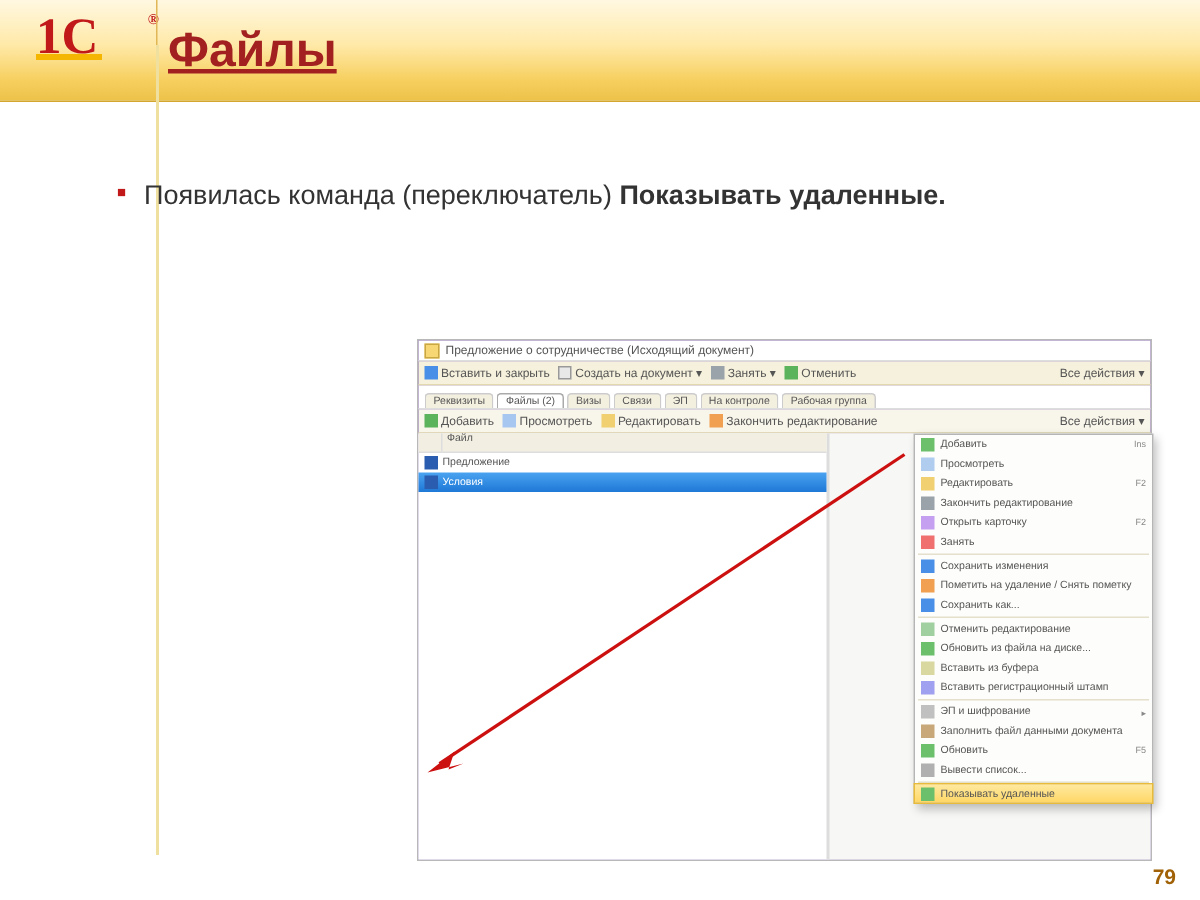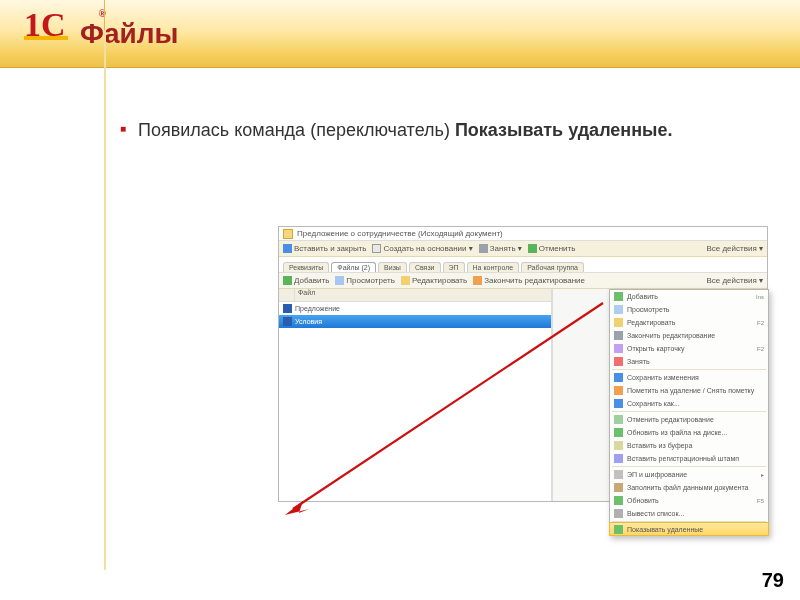--- a/index.html
+++ b/index.html
@@ -6,32 +6,32 @@
   body { width: 800px; height: 600px; font-family: Arial, sans-serif; background: #fff; position: relative; overflow: hidden; }
 
   
   .top-band { height: 68px; background: linear-gradient(#fff8e1 0%, #ffe9a8 45%, #f6cf5e 80%, #edc24a 100%); border-bottom: 1px solid #d4a62e; display:flex; align-items:center; }
   .logo { position:absolute; left:24px; top:6px; width:70px; height:54px; }
   .logo-text { font-family: Georgia, 'Times New Roman', serif; font-size:34px; font-weight:bold; color:#c11919; position:relative; }
   .logo-text .underline { position:absolute; left:0; bottom:4px; width:44px; height:4px; background:#f4b600; }
   .logo-text .reg { font-size:10px; position:absolute; top:2px; right:-12px; color:#c11919; }
   .vline-small { position:absolute; left:104px; top:0; width:1px; height:30px; background:#e0b656; }
 
-  .title { margin-left:80px; color:#a32020; font-size:28px; font-weight:bold; }
+  .title { margin-left:112px; color:#a32020; font-size:32px; font-weight:bold;text-decoration:underline; }
 
   .vline-long { position:absolute; left:104px; top:30px; width:2px; height:540px; background:#f0e0a0; }
 
-  .content { padding: 50px 60px 0 120px; }
+  .content { padding: 50px 60px 0 78px; }
   ul.bullets { list-style:none; }
   ul.bullets li { position:relative; padding-left:18px; font-size:18px; color:#333; line-height:1.35; margin-bottom:20px; }
   ul.bullets li::before { content:"■"; position:absolute; left:0; top:4px; font-size:10px; color:#c11919; }
   .bold { font-weight:bold; }
 
   
-  .shot { position:absolute; left:278px; top:226px; width:490px; height:276px; border:1px solid #b8b8b8; background:#4c1d95; font-size:8px; color:#555; }
+  .shot { position:absolute; left:278px; top:226px; width:490px; height:348px; border:1px solid #b8b8b8; background:#4c1d95; font-size:8px; color:#555; }
   .shot-titlebar { height:14px; background:#fff; border-bottom:1px solid #ddd; padding:1px 4px; display:flex; align-items:center; }
   .shot-titlebar .wicon { width:10px;height:10px;background:#f7d774;border:1px solid #c9a742;margin-right:4px; }
   .shot-toolbar { height:16px; background:#f6f1dc; border-bottom:1px solid #e2d9b1; display:flex; align-items:center; gap:6px; padding:0 4px; }
   .shot-toolbar span { white-space:nowrap; }
   .tbicon { width:9px; height:9px; display:inline-block; vertical-align:middle; margin-right:2px; }
   .ic-save{background:#4a8fe7;} .ic-doc{background:#e8e8e8;border:1px solid #999;} .ic-print{background:#9aa2aa;} .ic-sign{background:#5bb35b;}
   .shot-tabs { height:16px; background:#fff; border-bottom:1px solid #ddd; display:flex; align-items:flex-end; gap:2px; padding:0 4px; position:relative; }
   .tab { padding:1px 5px; border:1px solid #ccc; border-bottom:none; border-radius:3px 3px 0 0; background:#f4f0e0; font-size:7px; }
   .tab.active { background:#fff; border-color:#aaa; }
   .shot-toolbar2 { height:16px; background:#f8f5ea; border-bottom:1px solid #e0d8b8; display:flex; align-items:center; gap:6px; padding:0 4px; position:relative; }
@@ -59,21 +59,21 @@
   .ci-add{background:#6cc06c;} .ci-view{background:#b0cdf0;} .ci-edit{background:#f0d070;}
   .ci-lock{background:#9aa2aa;} .ci-pic{background:#c6a0f0;} .ci-del{background:#f07070;}
   .ci-save{background:#4a8fe7;} .ci-mark{background:#f0a050;} .ci-undo{background:#a0d0a0;}
   .ci-refresh{background:#6cc06c;} .ci-paste{background:#d8d8a0;} .ci-reg{background:#a0a0f0;}
   .ci-enc{background:#c0c0c0;} .ci-archive{background:#c8a878;} .ci-list{background:#b0b0b0;}
   .ci-show{background:#6cc06c;}
 
   
   .arrow { position:absolute; left:2px; top:72px; width:326px; height:218px; pointer-events:none; z-index:3; }
 
-  .pagenum { position:absolute; right:16px; bottom:8px; color:#000000; font-size:20px; font-weight:bold; }
+  .pagenum { position:absolute; right:16px; bottom:8px; color:#a16207; font-size:14px; font-weight:bold; }
 </style>
 </head>
 <body>
 
 <div class="top-band">
   <div class="title">Файлы</div>
 </div>
 <div class="logo">
   <div class="logo-text">
     <span>1С</span>
@@ -92,21 +92,21 @@
   </ul>
 </div>
 
 <div class="shot">
   <div class="shot-titlebar">
     <span class="wicon"></span>
     <span>Предложение о сотрудничестве (Исходящий документ)</span>
   </div>
   <div class="shot-toolbar">
     <span><span class="tbicon ic-save"></span><span>Вставить и закрыть</span></span>
-    <span><span class="tbicon ic-doc"></span><span>Создать на основании</span> ▾</span>
+    <span><span class="tbicon ic-doc"></span><span>Создать на документ</span> ▾</span>
     <span><span class="tbicon ic-print"></span><span>Занять</span> ▾</span>
     <span><span class="tbicon ic-sign"></span><span>Отменить</span></span>
     <span class="right-act"><span>Все действия</span> ▾</span>
   </div>
   <div class="shot-tabs">
     <span class="tab">Реквизиты</span>
     <span class="tab active">Файлы (2)</span>
     <span class="tab">Визы</span>
     <span class="tab">Связи</span>
     <span class="tab">ЭП</span>

